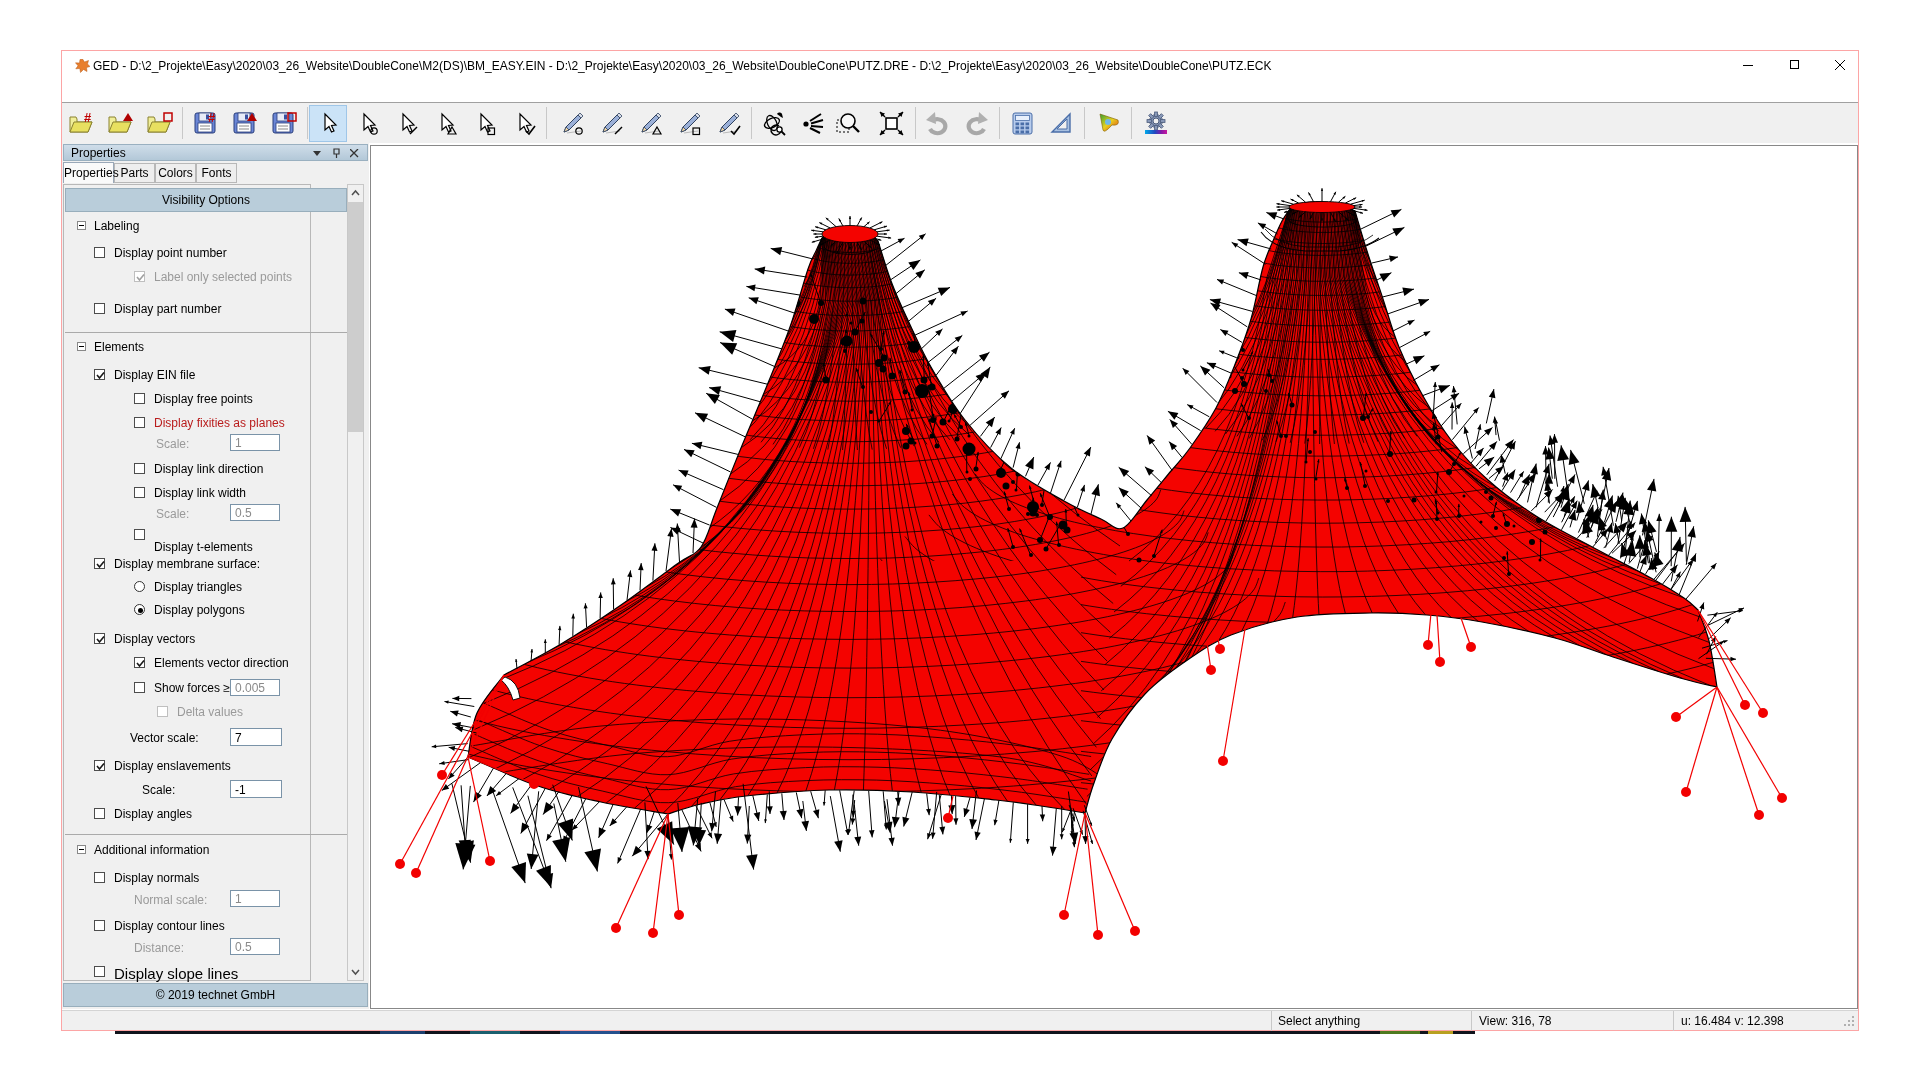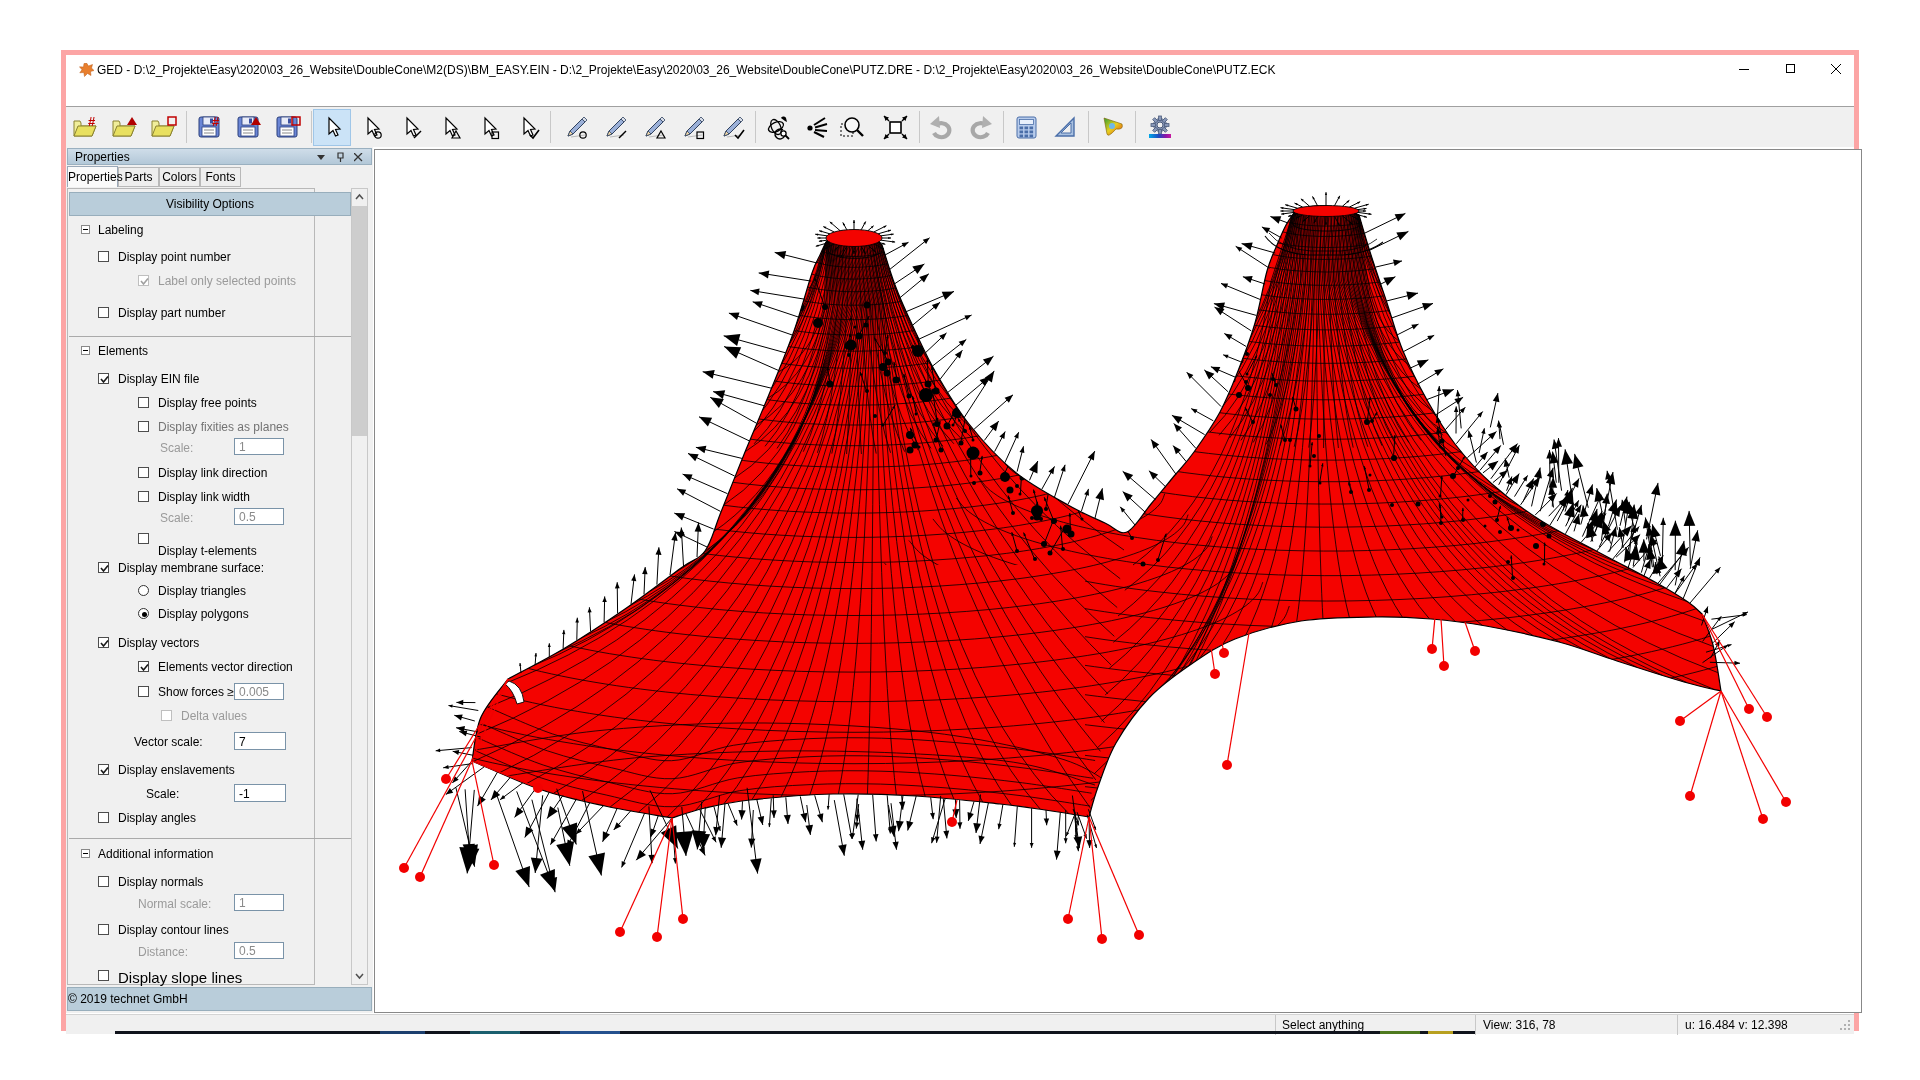--- a/index.html
+++ b/index.html
@@ -1,15 +1,15 @@
 <!DOCTYPE html>
 <html><head><meta charset="utf-8"><style>
 * { margin:0; padding:0; box-sizing:border-box; }
 body { width:1920px; height:1080px; background:#fff; font-family:"Liberation Sans", sans-serif; overflow:hidden; position:relative; }
-#win { position:absolute; left:61px; top:50px; width:1798px; height:981px; background:#fff; border:5px solid #fca5a5; }
+#win { position:absolute; left:61px; top:50px; width:1798px; height:981px; background:#fff; border:1px solid #fca5a5; }
 </style></head><body>
 <div id="win">
 
   <div style="position:absolute;left:0;top:0;width:100%;height:30px;background:#fff">
     <div style="position:absolute;left:13px;top:8px"><svg width="15" height="14" viewBox="0 0 15 14">
           <path d="M7.5 0 L9.5 3 L13.5 1.5 L12.5 5 L15 7.5 L11.5 8.5 L12 12.5 L8.5 10.5 L5.5 13.5 L4.8 9.5 L0.8 9.8 L3 6.8 L0.5 3.8 L4.5 4 L5 0.5 Z" fill="#e87f2e" stroke="#b85a18" stroke-width="0.5"></path>
         </svg></div>
     <div style="position:absolute;left:31px;top:8px;font-size:12px;color:#000;white-space:nowrap">GED - D:\2_Projekte\Easy\2020\03_26_Website\DoubleCone\M2(DS)\BM_EASY.EIN - D:\2_Projekte\Easy\2020\03_26_Website\DoubleCone\PUTZ.DRE - D:\2_Projekte\Easy\2020\03_26_Website\DoubleCone\PUTZ.ECK</div>
     <div style="position:absolute;right:105px;top:14px;width:10px;height:1px;background:#000"></div>
     <div style="position:absolute;right:59px;top:9px;width:9px;height:9px;border:1px solid #000"></div>
@@ -325,21 +325,21 @@
         <div style="position:absolute;left:30px;top:155px;font-size:12px;color:#000;white-space:nowrap">Elements</div>
         <span style="position:absolute;left:30px;top:184px;width:11px;height:11px;border:1px solid #4d4d4d;background:#fff">
           <svg width="11" height="11" style="position:absolute;left:0;top:0">
             <path d="M2 5 L4.5 8 L9 2.5" stroke="#1a1a1a" stroke-width="1.6" fill="none"></path>
           </svg>
         </span>
         <div style="position:absolute;left:50px;top:183px;font-size:12px;color:#000;white-space:nowrap">Display EIN file</div>
         <span style="position:absolute;left:70px;top:208px;width:11px;height:11px;border:1px solid #4d4d4d;background:#fff"></span>
         <div style="position:absolute;left:90px;top:207px;font-size:12px;color:#000;white-space:nowrap">Display free points</div>
         <span style="position:absolute;left:70px;top:232px;width:11px;height:11px;border:1px solid #4d4d4d;background:#fff"></span>
-        <div style="position:absolute;left:90px;top:231px;font-size:12px;color:#737373;white-space:nowrap">Display fixities as planes</div>
+        <div style="position:absolute;left:90px;top:231px;font-size:12px;color:#b91c1c;white-space:nowrap">Display fixities as planes</div>
         <div style="position:absolute;left:92px;top:252px;font-size:12px;color:#9a9a9a;white-space:nowrap">Scale:</div>
         <div style="position:absolute;left:166px;top:249px;width:50px;height:17px;border:1px solid #7a93a8;background:#fff;font-size:12px;color:#8a8a8a;padding-left:4px;line-height:17px">1</div>
         <span style="position:absolute;left:70px;top:278px;width:11px;height:11px;border:1px solid #4d4d4d;background:#fff"></span>
         <div style="position:absolute;left:90px;top:277px;font-size:12px;color:#000;white-space:nowrap">Display link direction</div>
         <span style="position:absolute;left:70px;top:302px;width:11px;height:11px;border:1px solid #4d4d4d;background:#fff"></span>
         <div style="position:absolute;left:90px;top:301px;font-size:12px;color:#000;white-space:nowrap">Display link width</div>
         <div style="position:absolute;left:92px;top:322px;font-size:12px;color:#9a9a9a;white-space:nowrap">Scale:</div>
         <div style="position:absolute;left:166px;top:319px;width:50px;height:17px;border:1px solid #7a93a8;background:#fff;font-size:12px;color:#8a8a8a;padding-left:4px;line-height:17px">0.5</div>
         <span style="position:absolute;left:70px;top:344px;width:11px;height:11px;border:1px solid #4d4d4d;background:#fff"></span>
         <div style="position:absolute;left:90px;top:355px;font-size:12px;color:#000;white-space:nowrap">Display t-elements</div>
@@ -403,21 +403,21 @@
 
     <div style="position:absolute;left:285px;top:41px;width:17px;height:797px;background:#f0f0f0;border:1px solid #c8c8c8">
       <div style="position:absolute;left:0;top:0;width:15px;height:17px;background:#f0f0f0"><svg width="15" height="17">
             <path d="M4 10 L7.5 6 L11 10" stroke="#505050" fill="none" stroke-width="1.5"></path>
           </svg></div>
       <div style="position:absolute;left:0;bottom:0;width:15px;height:17px;background:#f0f0f0"><svg width="15" height="17">
             <path d="M4 7 L7.5 11 L11 7" stroke="#505050" fill="none" stroke-width="1.5"></path>
           </svg></div>
       <div style="position:absolute;left:0;top:17px;width:15px;height:230px;background:#cdcdcd"></div>
     </div>
-    <div style="position:absolute;left:1px;top:840px;width:305px;height:24px;background:#b9cdda;border:1px solid #98aebc;font-size:12px;line-height:22px">© 2019 technet GmbH</div>
+    <div style="position:absolute;left:1px;top:840px;width:305px;height:24px;background:#b9cdda;border:1px solid #98aebc;text-align:center;font-size:12px;line-height:22px">© 2019 technet GmbH</div>
   </div>
 
   <div style="position:absolute;left:308px;top:94px;width:1488px;height:864px;background:#fff;border:1px solid #888">
     <svg width="1486" height="862" viewBox="370 145 1486 862">
         <path d="M 821,237 C 823.2,235.3 829.3,228.8 834,227 C 838.7,225.2 843.8,225.7 849,226 C 854.2,226.3 860.3,226.7 865,229 C 869.7,231.3 875,238.2 877,240 C 879.2,246.7 885.3,267.5 890,280 C 894.7,292.5 898.3,300.7 905,315 C 911.7,329.3 920.2,348.7 930,366 C 939.8,383.3 950.7,402.2 964,419 C 977.3,435.8 993.5,453.5 1010,467 C 1026.5,480.5 1048,491.5 1063,500 C 1078,508.5 1090.2,513.5 1100,518 C 1109.8,522.5 1114.3,530.2 1122,527 C 1129.7,523.8 1138,508.5 1146,499 C 1154,489.5 1162.8,478.7 1170,470 C 1177.2,461.3 1181.5,457.5 1189,447 C 1196.5,436.5 1207.7,420.5 1215,407 C 1222.3,393.5 1227.2,380.8 1233,366 C 1238.8,351.2 1245.2,334.7 1250,318 C 1254.8,301.3 1258.3,279 1262,266 C 1265.7,253 1268.8,247.7 1272,240 C 1275.2,232.3 1278.2,225.3 1281,220 C 1283.8,214.7 1287.7,210 1289,208 C 1291.3,207 1297.7,203.2 1303,202 C 1308.3,200.8 1314.8,200.7 1321,201 C 1327.2,201.3 1334.5,202.5 1340,204 C 1345.5,205.5 1351.7,209 1354,210 C 1356,216.7 1361.3,235.3 1366,250 C 1370.7,264.7 1376.7,282 1382,298 C 1387.3,314 1391.3,329.8 1398,346 C 1404.7,362.2 1413.3,379.5 1422,395 C 1430.7,410.5 1439.2,425 1450,439 C 1460.8,453 1472.8,466.3 1487,479 C 1501.2,491.7 1517,503.5 1535,515 C 1553,526.5 1575.8,537.7 1595,548 C 1614.2,558.3 1635.3,568.8 1650,577 C 1664.7,585.2 1675.2,591.7 1683,597 C 1690.8,602.3 1694.7,607 1697,609 C 1698.8,614.2 1704.8,627.2 1708,640 C 1711.2,652.8 1714.7,678.3 1716,686 C 1709.8,684.5 1696.3,682 1679,677 C 1661.7,672 1632.8,662.7 1612,656 C 1591.2,649.3 1575.8,642.8 1554,637 C 1532.2,631.2 1502.3,624.8 1481,621 C 1459.7,617.2 1444.5,615.5 1426,614 C 1407.5,612.5 1391.7,611.7 1370,612 C 1348.3,612.3 1319.3,612.3 1296,616 C 1272.7,619.7 1248.5,626.7 1230,634 C 1211.5,641.3 1199.3,650.2 1185,660 C 1170.7,669.8 1156.3,680 1144,693 C 1131.7,706 1119.5,723.2 1111,738 C 1102.5,752.8 1097.5,769.7 1093,782 C 1088.5,794.3 1085.5,807 1084,812 C 1076.7,810.8 1054.8,807.2 1040,805 C 1025.2,802.8 1016.5,801.3 995,799 C 973.5,796.7 938.8,792.7 911,791 C 883.2,789.3 855.7,788.3 828,789 C 800.3,789.7 766.3,792.7 745,795 C 723.7,797.3 713,800 700,803 C 687,806 672.5,811.3 667,813 C 655.8,811 621.7,805.7 600,801 C 578.3,796.3 559.2,792.5 537,785 C 514.8,777.5 478.7,760.8 467,756 C 468.5,748.7 470,725.7 476,712 C 482,698.3 498.5,680.3 503,674 C 512.5,668.8 540.5,654.7 560,643 C 579.5,631.3 600.7,617.3 620,604 C 639.3,590.7 662.7,572.7 676,563 C 689.3,553.3 693.3,555.3 700,546 C 706.7,536.7 709.3,523.5 716,507 C 722.7,490.5 731.8,467 740,447 C 748.2,427 756.8,407.2 765,387 C 773.2,366.8 782,345.8 789,326 C 796,306.2 802.7,280.7 807,268 C 811.3,255.3 812.7,255.2 815,250 C 817.3,244.8 820,239.2 821,237 Z" fill="#f40300" stroke="#000" stroke-width="1.2" stroke-linejoin="round"></path>
 <clipPath id="clip">
           <path d="M 821,237 C 823.2,235.3 829.3,228.8 834,227 C 838.7,225.2 843.8,225.7 849,226 C 854.2,226.3 860.3,226.7 865,229 C 869.7,231.3 875,238.2 877,240 C 879.2,246.7 885.3,267.5 890,280 C 894.7,292.5 898.3,300.7 905,315 C 911.7,329.3 920.2,348.7 930,366 C 939.8,383.3 950.7,402.2 964,419 C 977.3,435.8 993.5,453.5 1010,467 C 1026.5,480.5 1048,491.5 1063,500 C 1078,508.5 1090.2,513.5 1100,518 C 1109.8,522.5 1114.3,530.2 1122,527 C 1129.7,523.8 1138,508.5 1146,499 C 1154,489.5 1162.8,478.7 1170,470 C 1177.2,461.3 1181.5,457.5 1189,447 C 1196.5,436.5 1207.7,420.5 1215,407 C 1222.3,393.5 1227.2,380.8 1233,366 C 1238.8,351.2 1245.2,334.7 1250,318 C 1254.8,301.3 1258.3,279 1262,266 C 1265.7,253 1268.8,247.7 1272,240 C 1275.2,232.3 1278.2,225.3 1281,220 C 1283.8,214.7 1287.7,210 1289,208 C 1291.3,207 1297.7,203.2 1303,202 C 1308.3,200.8 1314.8,200.7 1321,201 C 1327.2,201.3 1334.5,202.5 1340,204 C 1345.5,205.5 1351.7,209 1354,210 C 1356,216.7 1361.3,235.3 1366,250 C 1370.7,264.7 1376.7,282 1382,298 C 1387.3,314 1391.3,329.8 1398,346 C 1404.7,362.2 1413.3,379.5 1422,395 C 1430.7,410.5 1439.2,425 1450,439 C 1460.8,453 1472.8,466.3 1487,479 C 1501.2,491.7 1517,503.5 1535,515 C 1553,526.5 1575.8,537.7 1595,548 C 1614.2,558.3 1635.3,568.8 1650,577 C 1664.7,585.2 1675.2,591.7 1683,597 C 1690.8,602.3 1694.7,607 1697,609 C 1698.8,614.2 1704.8,627.2 1708,640 C 1711.2,652.8 1714.7,678.3 1716,686 C 1709.8,684.5 1696.3,682 1679,677 C 1661.7,672 1632.8,662.7 1612,656 C 1591.2,649.3 1575.8,642.8 1554,637 C 1532.2,631.2 1502.3,624.8 1481,621 C 1459.7,617.2 1444.5,615.5 1426,614 C 1407.5,612.5 1391.7,611.7 1370,612 C 1348.3,612.3 1319.3,612.3 1296,616 C 1272.7,619.7 1248.5,626.7 1230,634 C 1211.5,641.3 1199.3,650.2 1185,660 C 1170.7,669.8 1156.3,680 1144,693 C 1131.7,706 1119.5,723.2 1111,738 C 1102.5,752.8 1097.5,769.7 1093,782 C 1088.5,794.3 1085.5,807 1084,812 C 1076.7,810.8 1054.8,807.2 1040,805 C 1025.2,802.8 1016.5,801.3 995,799 C 973.5,796.7 938.8,792.7 911,791 C 883.2,789.3 855.7,788.3 828,789 C 800.3,789.7 766.3,792.7 745,795 C 723.7,797.3 713,800 700,803 C 687,806 672.5,811.3 667,813 C 655.8,811 621.7,805.7 600,801 C 578.3,796.3 559.2,792.5 537,785 C 514.8,777.5 478.7,760.8 467,756 C 468.5,748.7 470,725.7 476,712 C 482,698.3 498.5,680.3 503,674 C 512.5,668.8 540.5,654.7 560,643 C 579.5,631.3 600.7,617.3 620,604 C 639.3,590.7 662.7,572.7 676,563 C 689.3,553.3 693.3,555.3 700,546 C 706.7,536.7 709.3,523.5 716,507 C 722.7,490.5 731.8,467 740,447 C 748.2,427 756.8,407.2 765,387 C 773.2,366.8 782,345.8 789,326 C 796,306.2 802.7,280.7 807,268 C 811.3,255.3 812.7,255.2 815,250 C 817.3,244.8 820,239.2 821,237 Z"></path>
         </clipPath>
 <g clip-path="url(#clip)" stroke="#000" fill="none" stroke-width="0.8">
 <path d="M 821,233.3 Q 818.8,248.1 812,258"></path>

